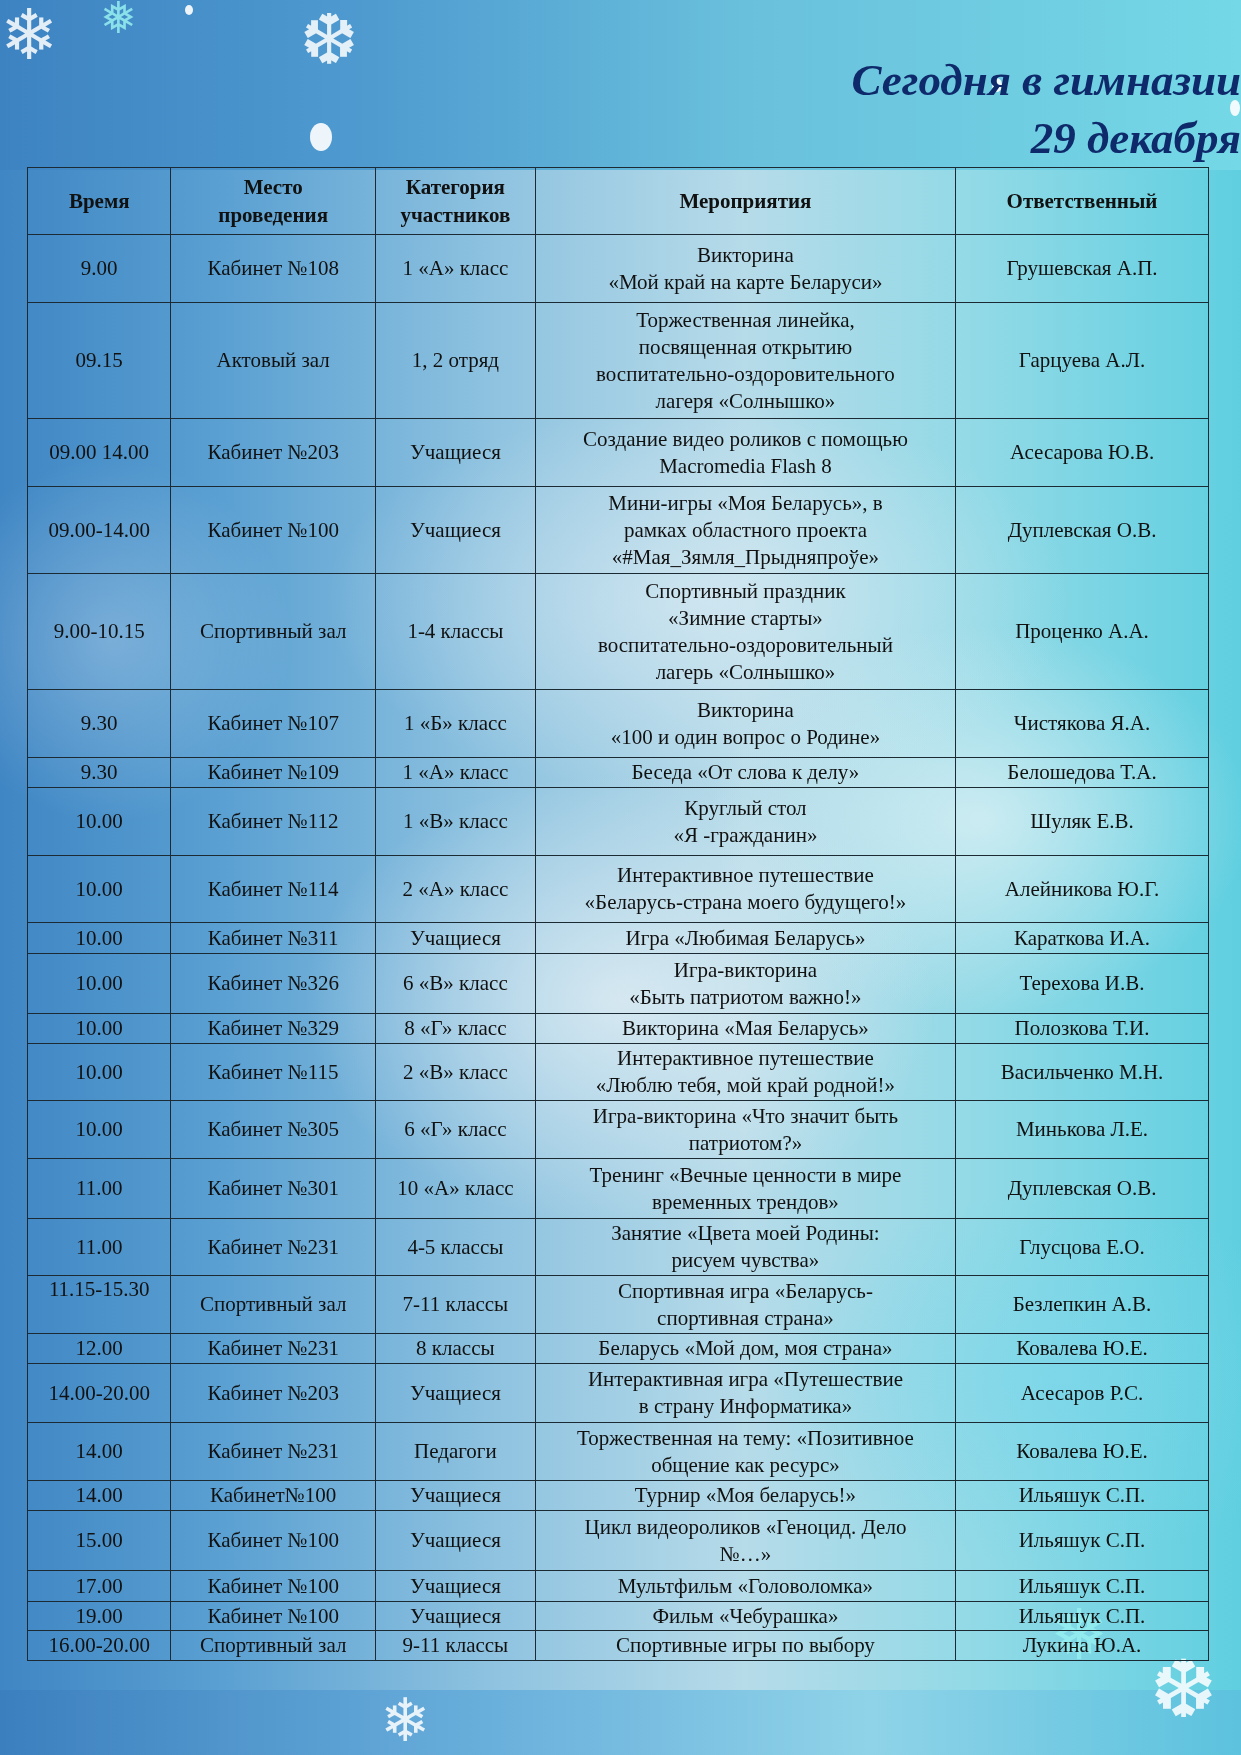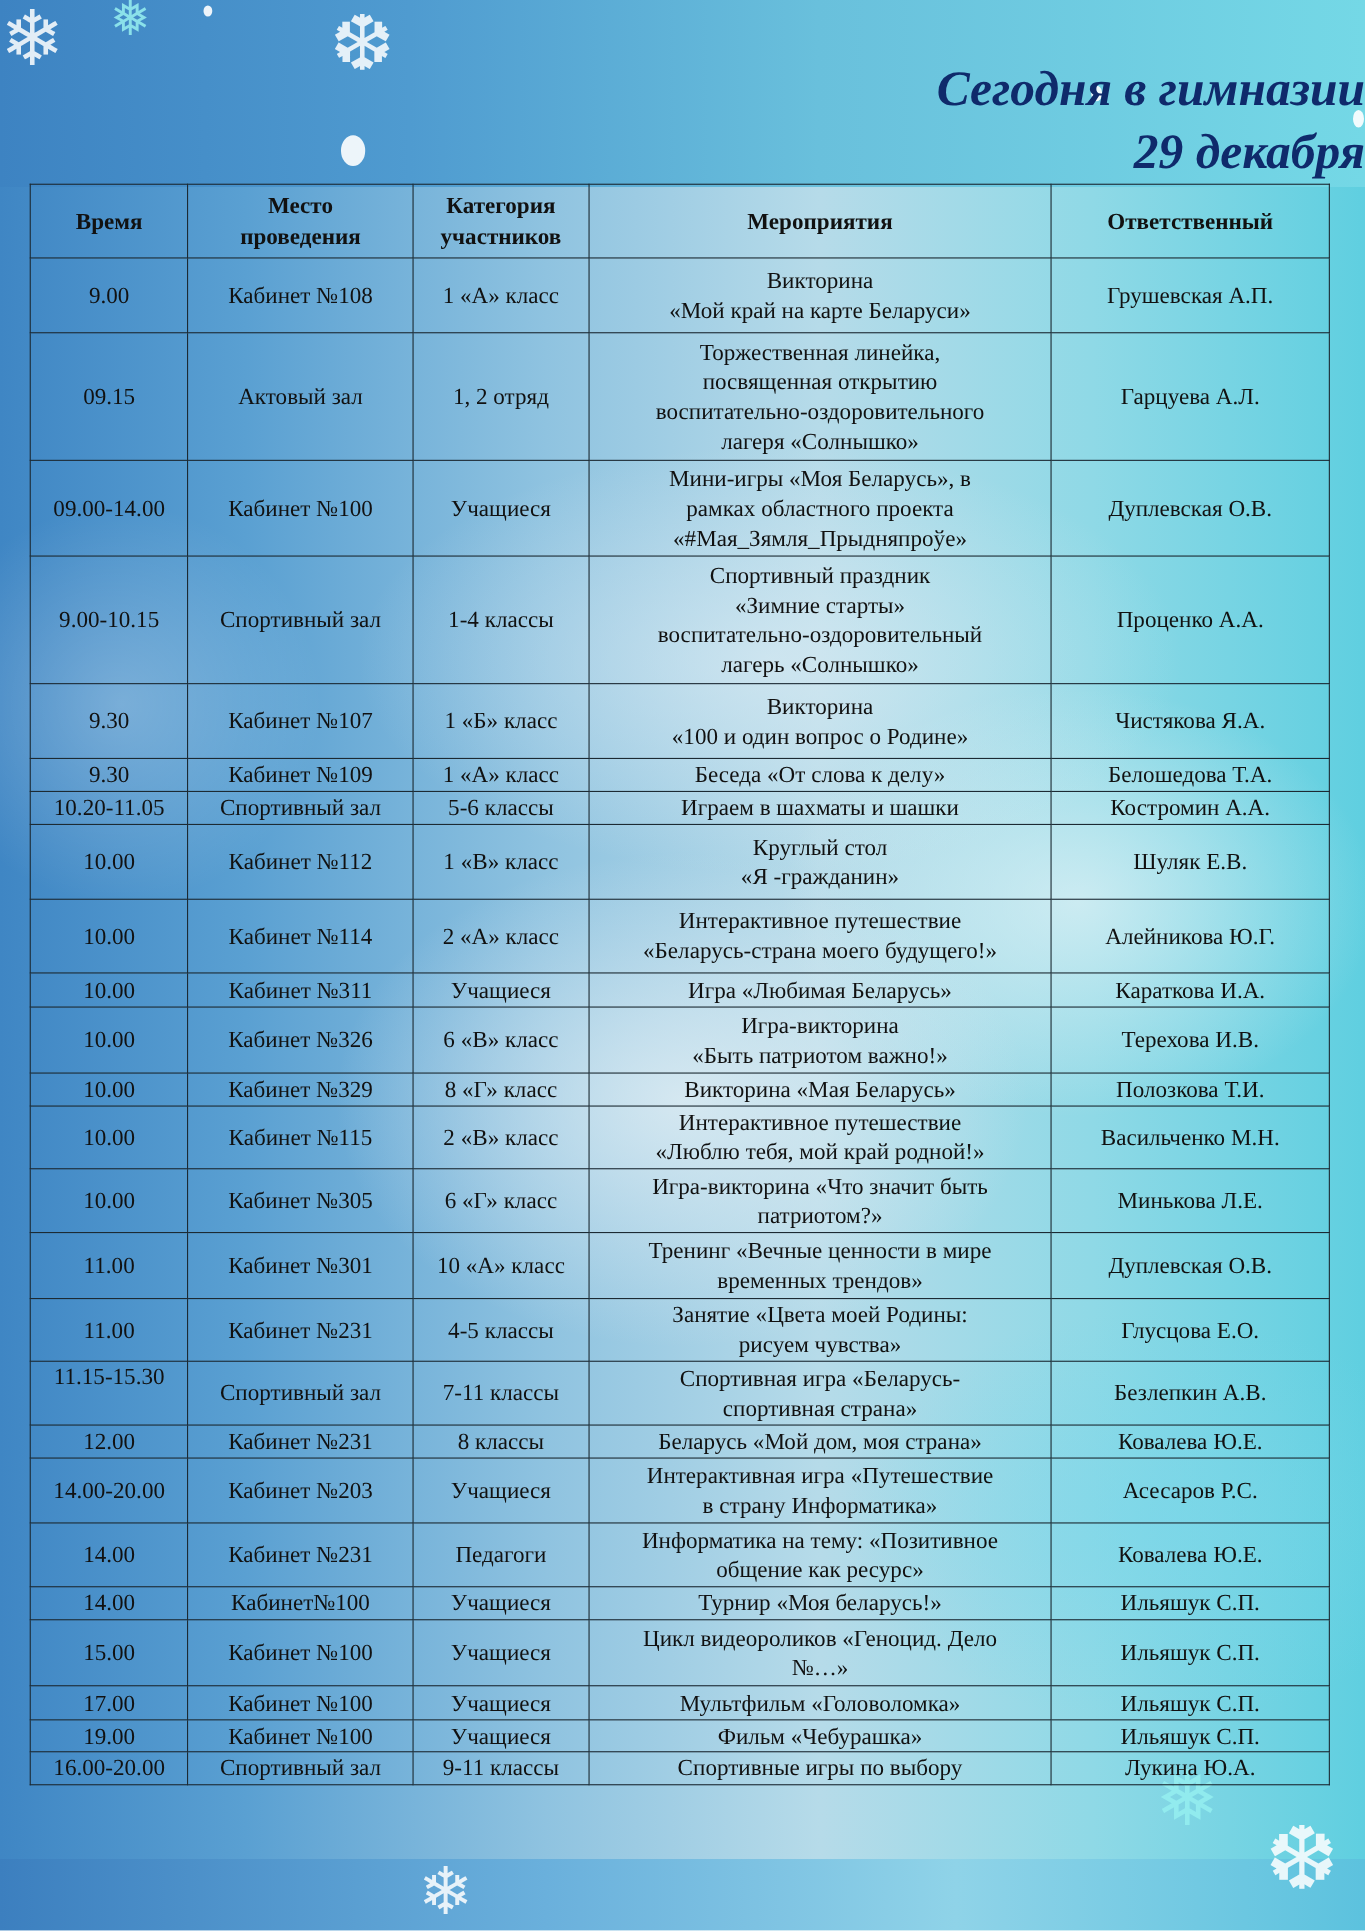--- a/index.html
+++ b/index.html
@@ -87,20 +87,30 @@
         <td>Актовый зал</td>
         <td>1, 2 отряд</td>
         <td>
           <div>Торжественная линейка,</div>
           <div>посвященная открытию</div>
           <div>воспитательно-оздоровительного</div>
           <div>лагеря «Солнышко»</div>
         </td>
         <td>Гарцуева А.Л.</td>
       </tr>
+      <tr style="height: 68px;">
+        <td>09.00 14.00</td>
+        <td>Кабинет №203</td>
+        <td>Учащиеся</td>
+        <td>
+          <div>Создание видео роликов с помощью</div>
+          <div>Macromedia Flash 8</div>
+        </td>
+        <td>Асесарова Ю.В.</td>
+      </tr>
       <tr style="height: 87px;">
         <td>09.00-14.00</td>
         <td>Кабинет №100</td>
         <td>Учащиеся</td>
         <td>
           <div>Мини-игры «Моя Беларусь», в</div>
           <div>рамках областного проекта</div>
           <div>«#Мая_Зямля_Прыдняпроўе»</div>
         </td>
         <td>Дуплевская О.В.</td>
@@ -129,29 +139,20 @@
       </tr>
       <tr style="height: 30px;">
         <td>9.30</td>
         <td>Кабинет №109</td>
         <td>1 «А» класс</td>
         <td>
           <div>Беседа «От слова к делу»</div>
         </td>
         <td>Белошедова Т.А.</td>
       </tr>
-      <tr style="height: 30px;">
-        <td>10.20-11.05</td>
-        <td>Спортивный зал</td>
-        <td>5-6 классы</td>
-        <td>
-          <div>Играем в шахматы и шашки</div>
-        </td>
-        <td>Костромин А.А.</td>
-      </tr>
       <tr style="height: 68px;">
         <td>10.00</td>
         <td>Кабинет №112</td>
         <td>1 «В» класс</td>
         <td>
           <div>Круглый стол</div>
           <div>«Я -гражданин»</div>
         </td>
         <td>Шуляк Е.В.</td>
       </tr>
@@ -260,21 +261,21 @@
           <div>Интерактивная игра «Путешествие</div>
           <div>в страну Информатика»</div>
         </td>
         <td>Асесаров Р.С.</td>
       </tr>
       <tr style="height: 58px;">
         <td>14.00</td>
         <td>Кабинет №231</td>
         <td>Педагоги</td>
         <td>
-          <div>Информатика на тему: «Позитивное</div>
+          <div>Торжественная на тему: «Позитивное</div>
           <div>общение как ресурс»</div>
         </td>
         <td>Ковалева Ю.Е.</td>
       </tr>
       <tr style="height: 30px;">
         <td>14.00</td>
         <td>Кабинет№100</td>
         <td>Учащиеся</td>
         <td>
           <div>Турнир «Моя беларусь!»</div>

